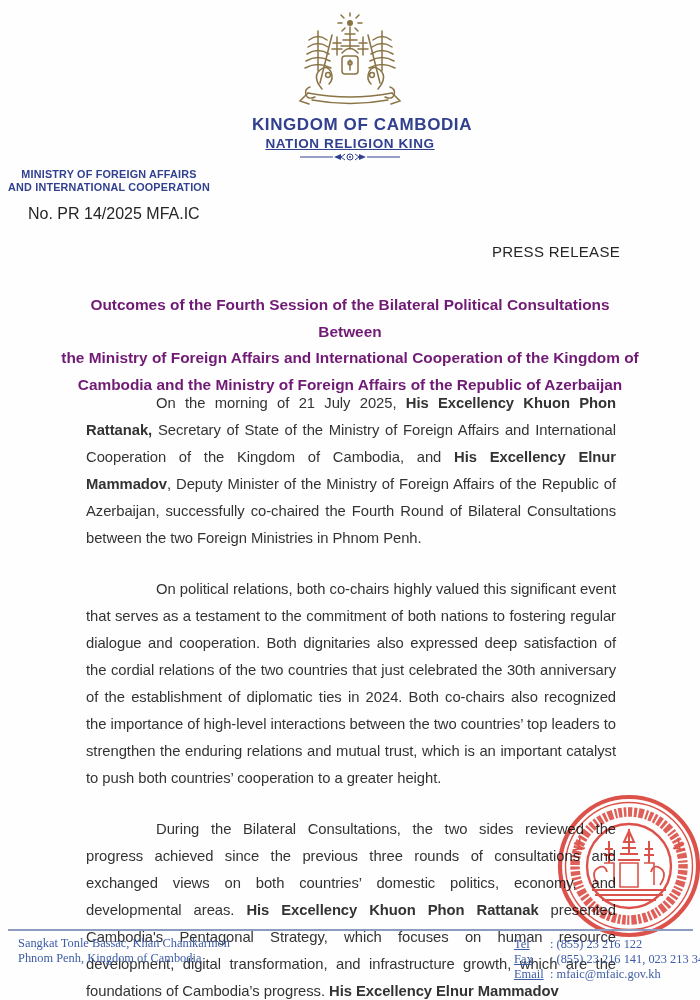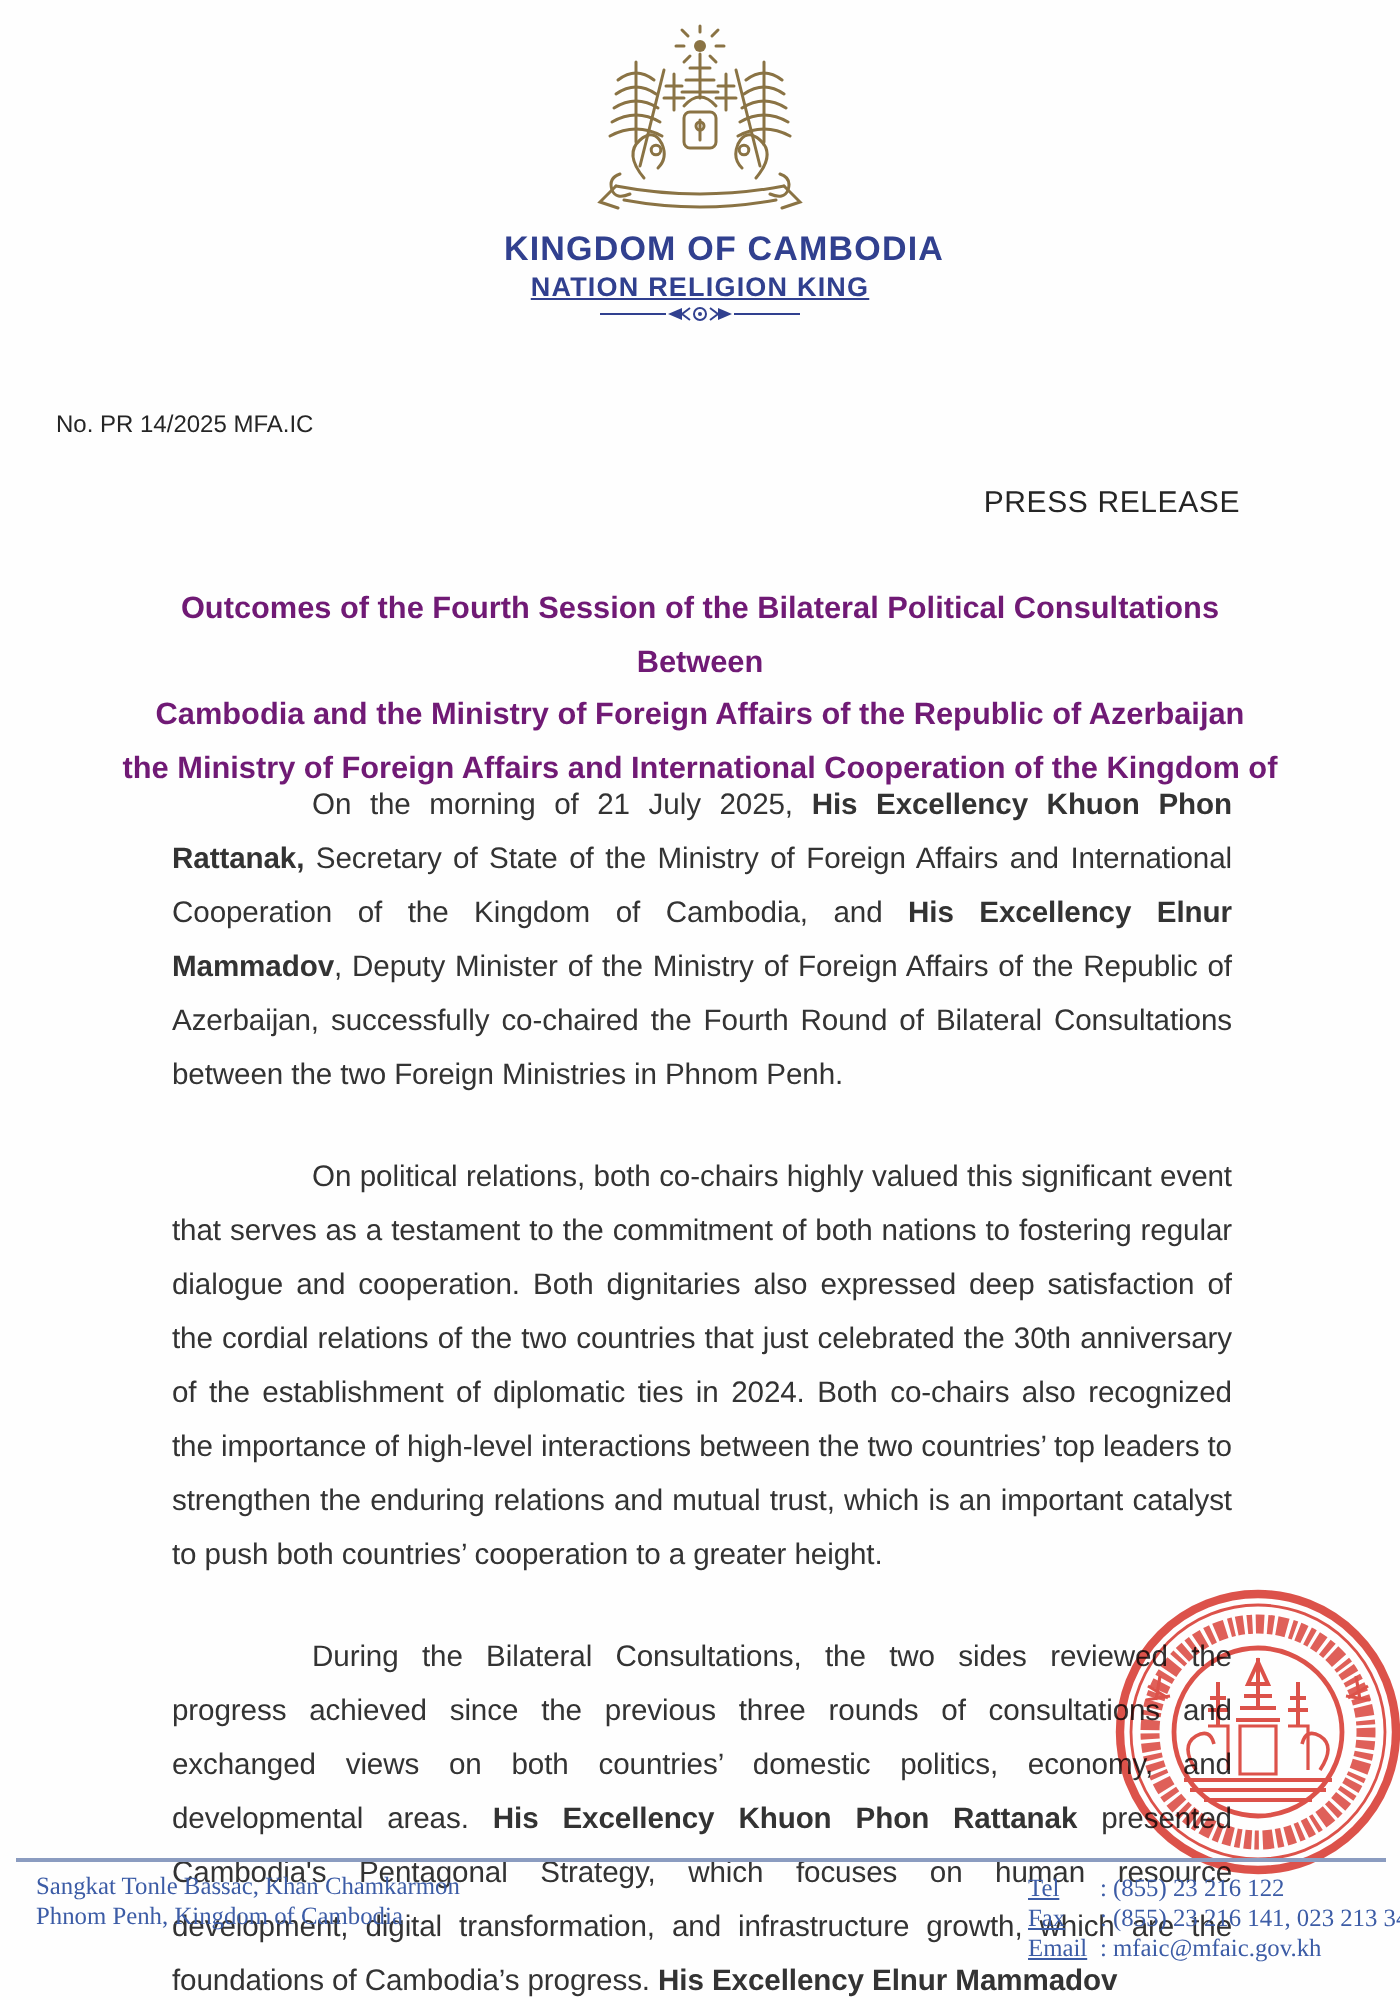--- a/index.html
+++ b/index.html
@@ -18,21 +18,21 @@
   .motto{
     position:absolute;left:0;top:136px;width:700px;text-align:center;
     font-size:13.5px;font-weight:700;letter-spacing:.6px;color:#31408f;text-decoration:underline;
   }
   .ornament{position:absolute;left:300px;top:151px;width:100px;height:12px;}
   .ministry{
     position:absolute;left:0;top:168px;width:218px;text-align:center;
     font-size:10.8px;font-weight:700;letter-spacing:.2px;color:#31408f;line-height:12.8px;
   }
   .doc-number{
-    position:absolute;left:28px;top:205px;font-size:12px;color:#252525;
+    position:absolute;left:28px;top:205px;font-size:16px;color:#252525;
   }
   .press-release{
     position:absolute;top:243px;right:80px;font-size:15px;color:#252525;letter-spacing:.3px;text-align:right;
   }
   
   .doc-title{
     position:absolute;left:60px;top:292px;width:580px;text-align:center;
     font-size:15.4px;font-weight:700;color:#701a75;
   }
   .doc-title .tline{line-height:26.5px;}
@@ -108,29 +108,33 @@
       <path d="M0 6 H33" fill="none"></path>
       <path d="M67 6 H100" fill="none"></path>
       <path d="M34 6 l7 -3 v6 z" stroke="none"></path>
       <path d="M66 6 l-7 -3 v6 z" stroke="none"></path>
       <path d="M45 3 l-4 3 l4 3 M55 3 l4 3 l-4 3" fill="none"></path>
       <circle cx="50" cy="6" r="3" fill="none"></circle>
       <circle cx="50" cy="6" r="1" stroke="none"></circle>
     </g>
   </svg>
 
+  <div class="ministry">
+    <div>MINISTRY OF FOREIGN AFFAIRS</div>
+    <div>AND INTERNATIONAL COOPERATION</div>
+  </div>
 
   <div class="doc-number">No. PR 14/2025 MFA.IC</div>
 
   <div class="press-release">PRESS RELEASE</div>
 
   <div class="doc-title">
     <div class="tline">Outcomes of the Fourth Session of the Bilateral Political Consultations Between</div>
+    <div class="tline">the Ministry of Foreign Affairs and International Cooperation of the Kingdom of</div>
     <div class="tline">Cambodia and the Ministry of Foreign Affairs of the Republic of Azerbaijan</div>
-    <div class="tline">the Ministry of Foreign Affairs and International Cooperation of the Kingdom of</div>
   </div>
 
   <div class="body-text">
     <p><span>On the morning of 21 July 2025, </span><span style="font-weight: 700;">His Excellency Khuon Phon Rattanak,</span><span> Secretary of State of the Ministry of Foreign Affairs and International Cooperation of the Kingdom of Cambodia, and </span><span style="font-weight: 700;">His Excellency Elnur Mammadov</span><span>, Deputy Minister of the Ministry of Foreign Affairs of the Republic of Azerbaijan, successfully co-chaired the Fourth Round of Bilateral Consultations between the two Foreign Ministries in Phnom Penh.</span></p>
     <p><span>On political relations, both co-chairs highly valued this significant event that serves as a testament to the commitment of both nations to fostering regular dialogue and cooperation. Both dignitaries also expressed deep satisfaction of the cordial relations of the two countries that just celebrated the 30th anniversary of the establishment of diplomatic ties in 2024. Both co-chairs also recognized the importance of high-level interactions between the two countries’ top leaders to strengthen the enduring relations and mutual trust, which is an important catalyst to push both countries’ cooperation to a greater height.</span></p>
     <p><span>During the Bilateral Consultations, the two sides reviewed the progress achieved since the previous three rounds of consultations and exchanged views on both countries’ domestic politics, economy, and developmental areas. </span><span style="font-weight: 700;">His Excellency Khuon Phon Rattanak</span><span> presented Cambodia's Pentagonal Strategy, which focuses on human resource development, digital transformation, and infrastructure growth, which are the foundations of Cambodia’s progress. </span><span style="font-weight: 700;">His Excellency Elnur Mammadov</span></p>
   </div>
 
   <svg class="stamp" viewBox="0 0 150 150">
     <g stroke="#d93a31" fill="none">

